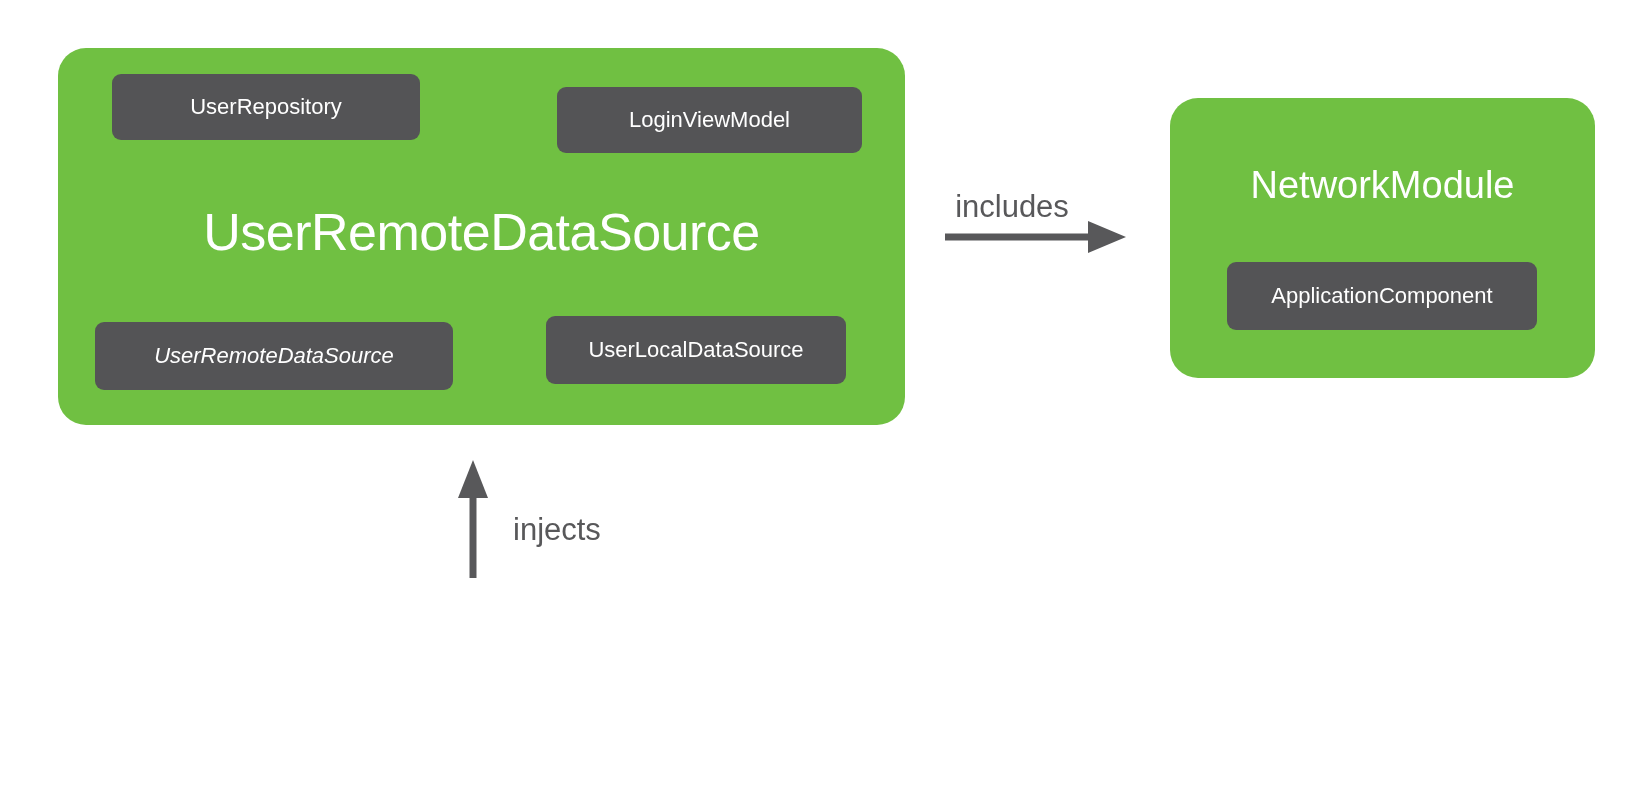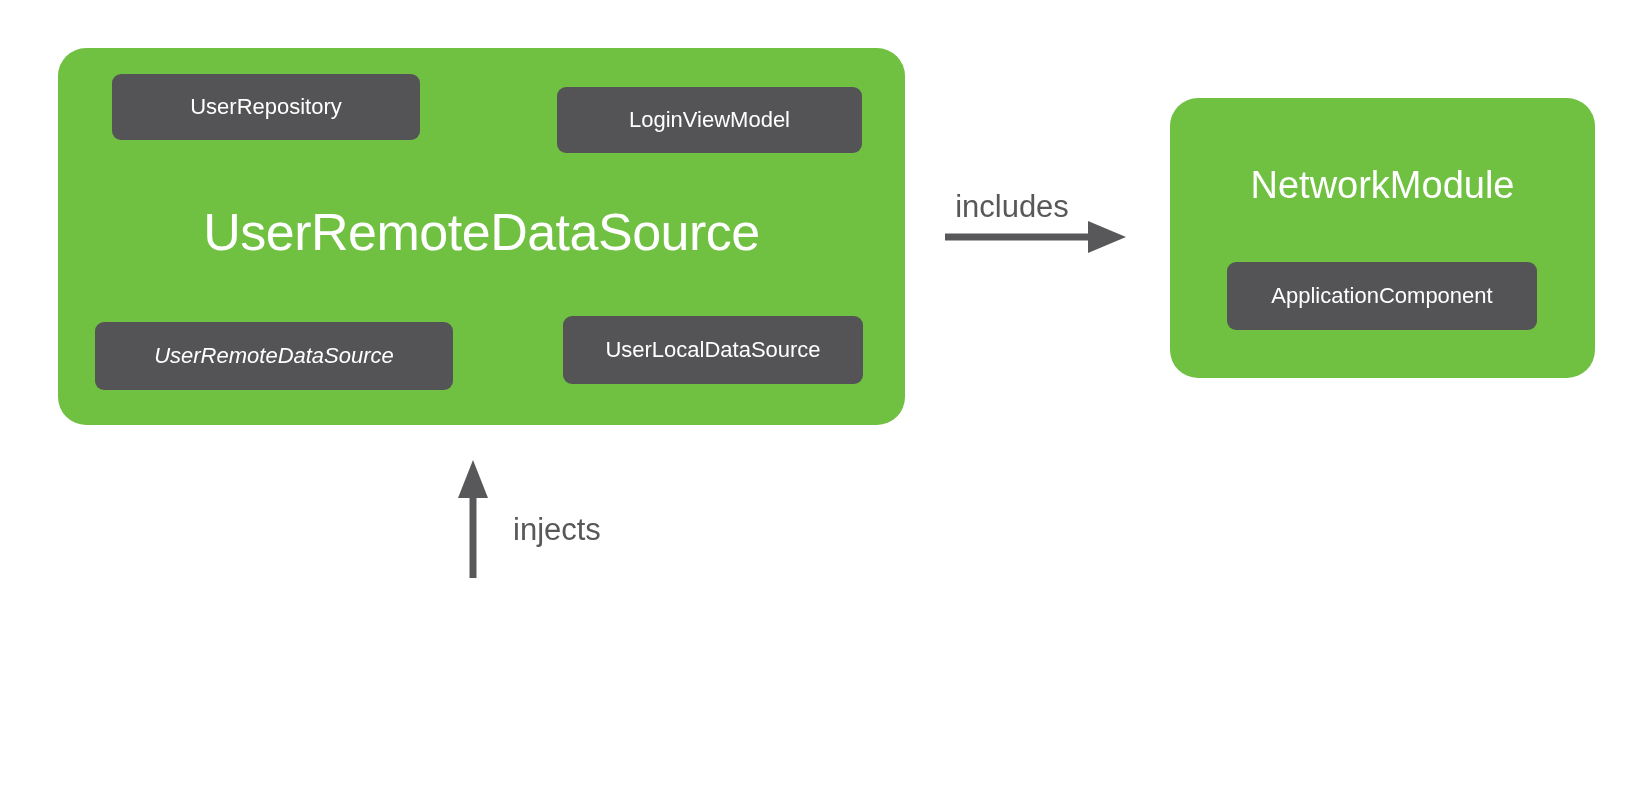--- a/index.html
+++ b/index.html
@@ -53,21 +53,21 @@
     border-radius: 9px;
     display: flex;
     align-items: center;
     justify-content: center;
     font-size: 22px;
     white-space: nowrap;
   }
   .p-user-repository   { left: 54px;  top: 26px;  width: 308px; height: 66px; }
   .p-login-viewmodel   { left: 499px; top: 26px;  width: 305px; height: 66px; margin-top: 13px; }
   .p-user-remote       { left: 37px;  top: 274px; width: 358px; height: 68px; font-style: italic; }
-  .p-user-local        { left: 505px; top: 268px; width: 300px; height: 68px; }
+  .p-user-local        { left: 488px; top: 268px; width: 300px; height: 68px; }
   .p-login-retrofit    { left: 57px;  top: 164px; width: 310px; height: 68px; }
   .app-title {
     position: absolute;
     left: 0; right: 0; top: 154px;
     text-align: center;
     font-size: 52px;
     font-weight: 400;
     letter-spacing: -0.5px;
   }
   .nm-title {

